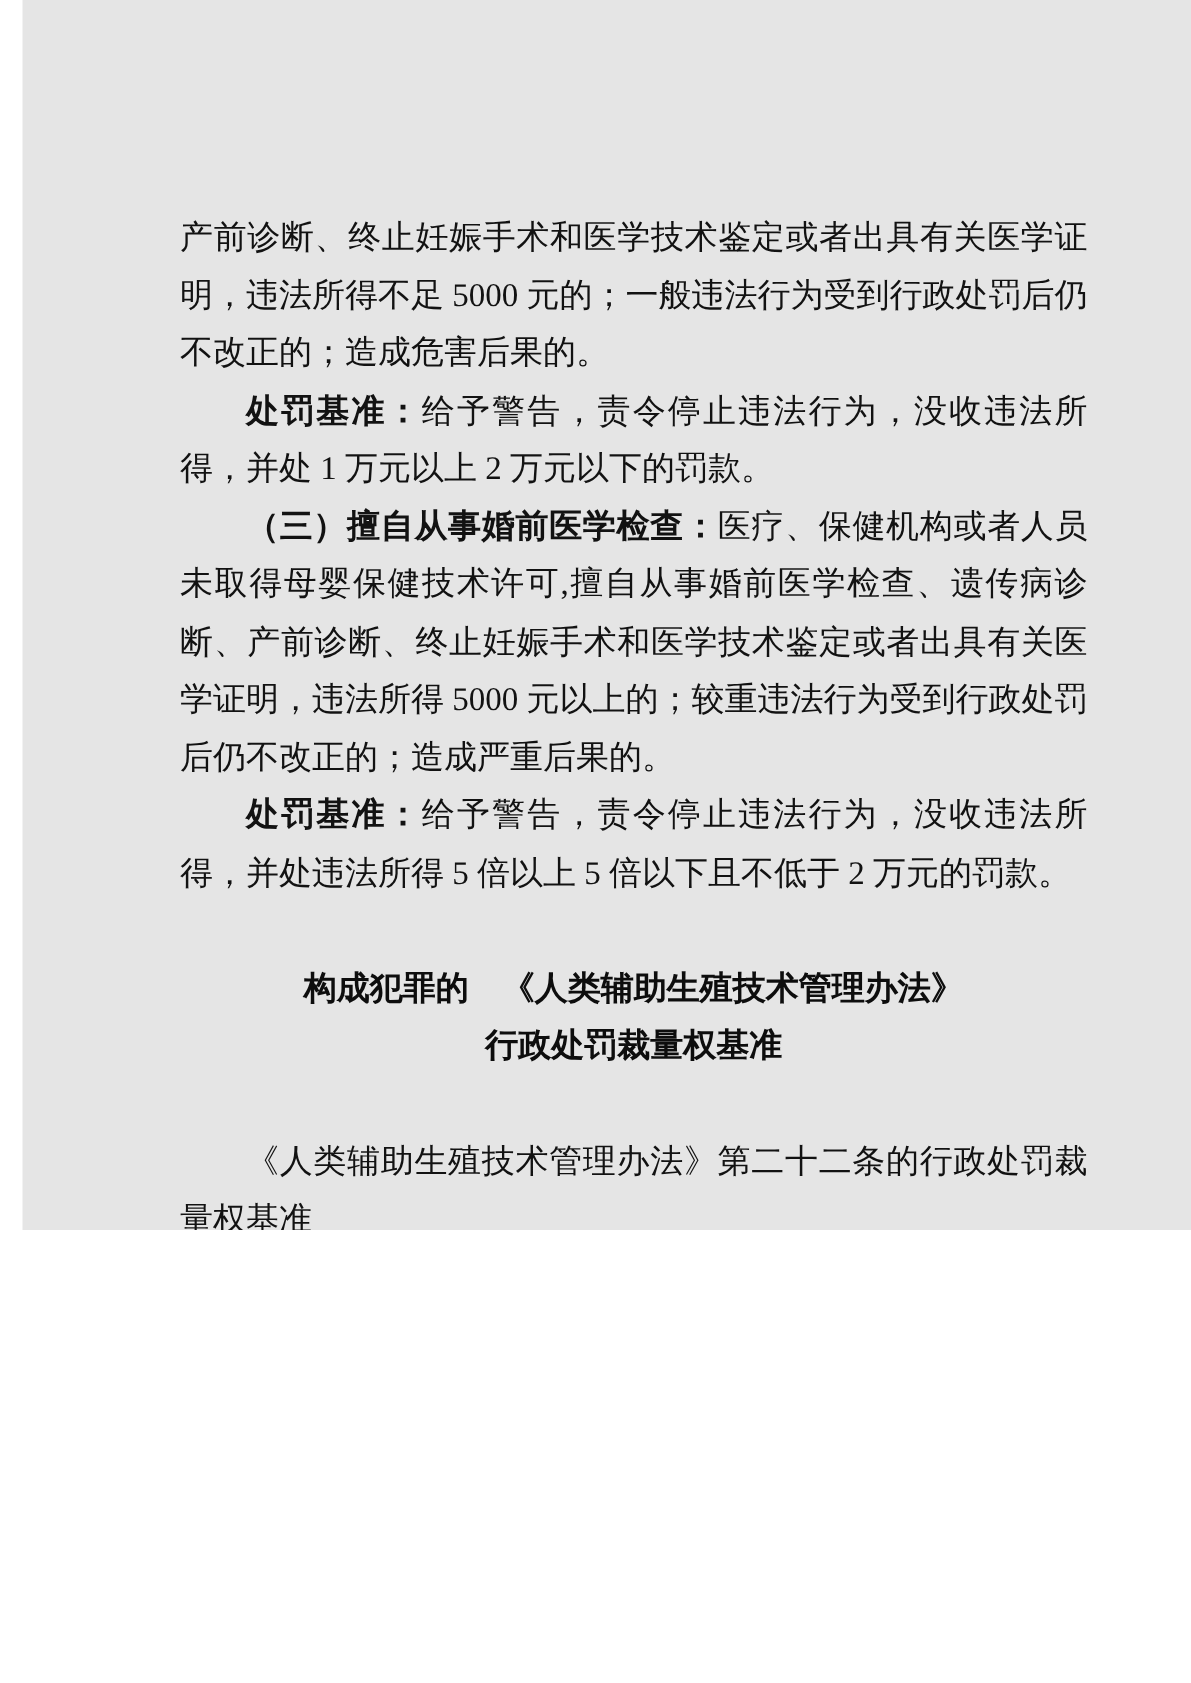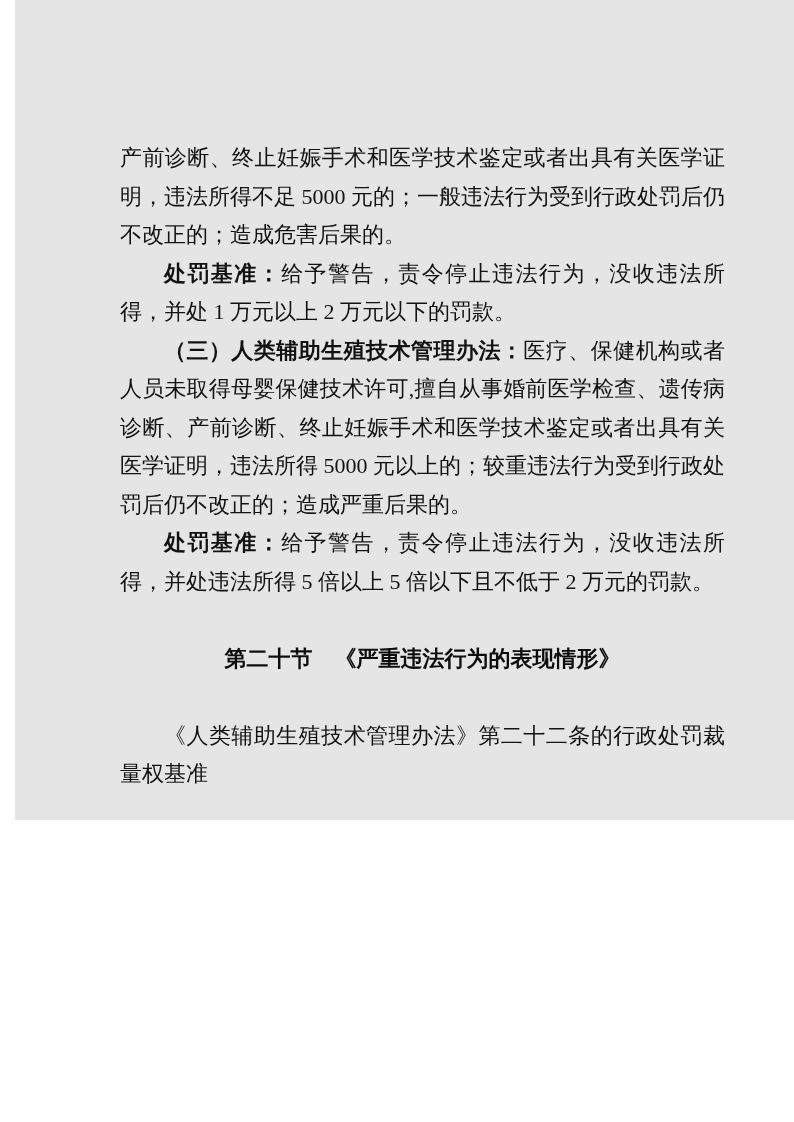--- a/index.html
+++ b/index.html
@@ -64,26 +64,27 @@
 </head>
 <body>
 
 <div class="page">
   <div class="content">
 
     <p class="para continuation"><span>产前诊断、终止妊娠手术和医学技术鉴定或者出具有关医学证明，违法所得不足 5000 元的；一般违法行为受到行政处罚后仍不改正的；造成危害后果的。</span></p>
 
     <p class="para"><span class="lead">处罚基准：</span><span>给予警告，责令停止违法行为，没收违法所得，并处 1 万元以上 2 万元以下的罚款。</span></p>
 
-    <p class="para"><span class="lead">（三）人类辅助生殖技术管理办法：</span><span>医疗、保健机构或者人员未取得母婴保健技术许可,擅自从事婚前医学检查、遗传病诊断、产前诊断、终止妊娠手术和医学技术鉴定或者出具有关医学证明，违法所得 5000 元以上的；较重违法行为受到行政处罚后仍不改正的；造成严重后果的。</span></p>
+    <p class="para"><span class="lead">（三）擅自从事婚前医学检查：</span><span>医疗、保健机构或者人员未取得母婴保健技术许可,擅自从事婚前医学检查、遗传病诊断、产前诊断、终止妊娠手术和医学技术鉴定或者出具有关医学证明，违法所得 5000 元以上的；较重违法行为受到行政处罚后仍不改正的；造成严重后果的。</span></p>
 
     <p class="para"><span class="lead">处罚基准：</span><span>给予警告，责令停止违法行为，没收违法所得，并处违法所得 5 倍以上 5 倍以下且不低于 2 万元的罚款。</span></p>
 
     <div class="section-heading">
-      <span class="h-line">第二十节　《严重违法行为的表现情形》</span>
+      <span class="h-line">构成犯罪的　《人类辅助生殖技术管理办法》</span>
+      <span class="h-line">行政处罚裁量权基准</span>
     </div>
 
     <p class="para kaiti"><span>《人类辅助生殖技术管理办法》第二十二条的行政处罚裁量权基准</span></p>
 
 
   </div>
 
   <div class="page-footer">- 73 -</div>
 </div>
 

